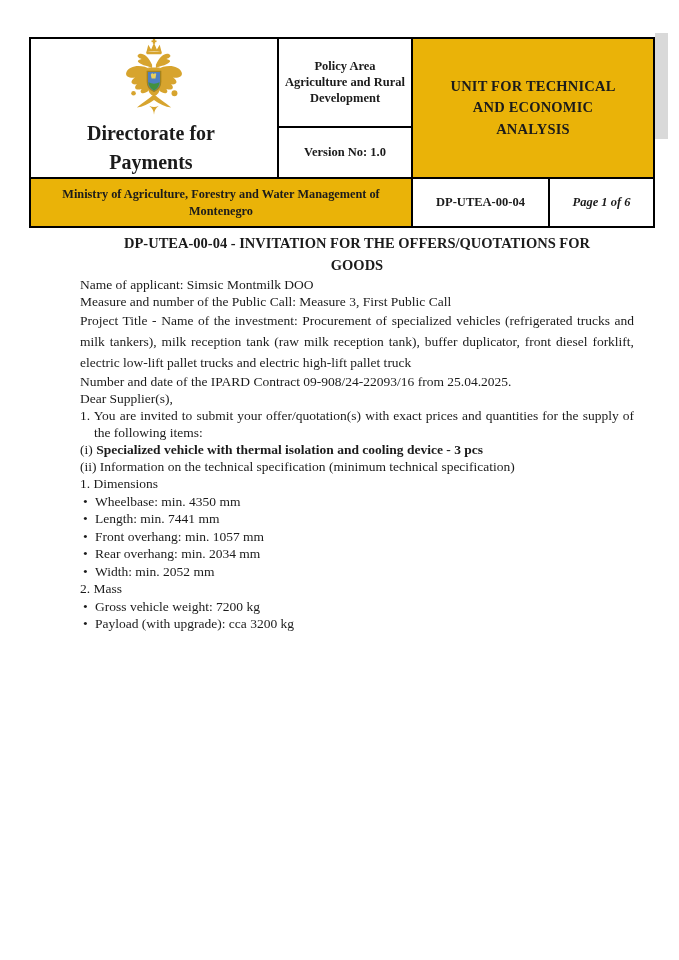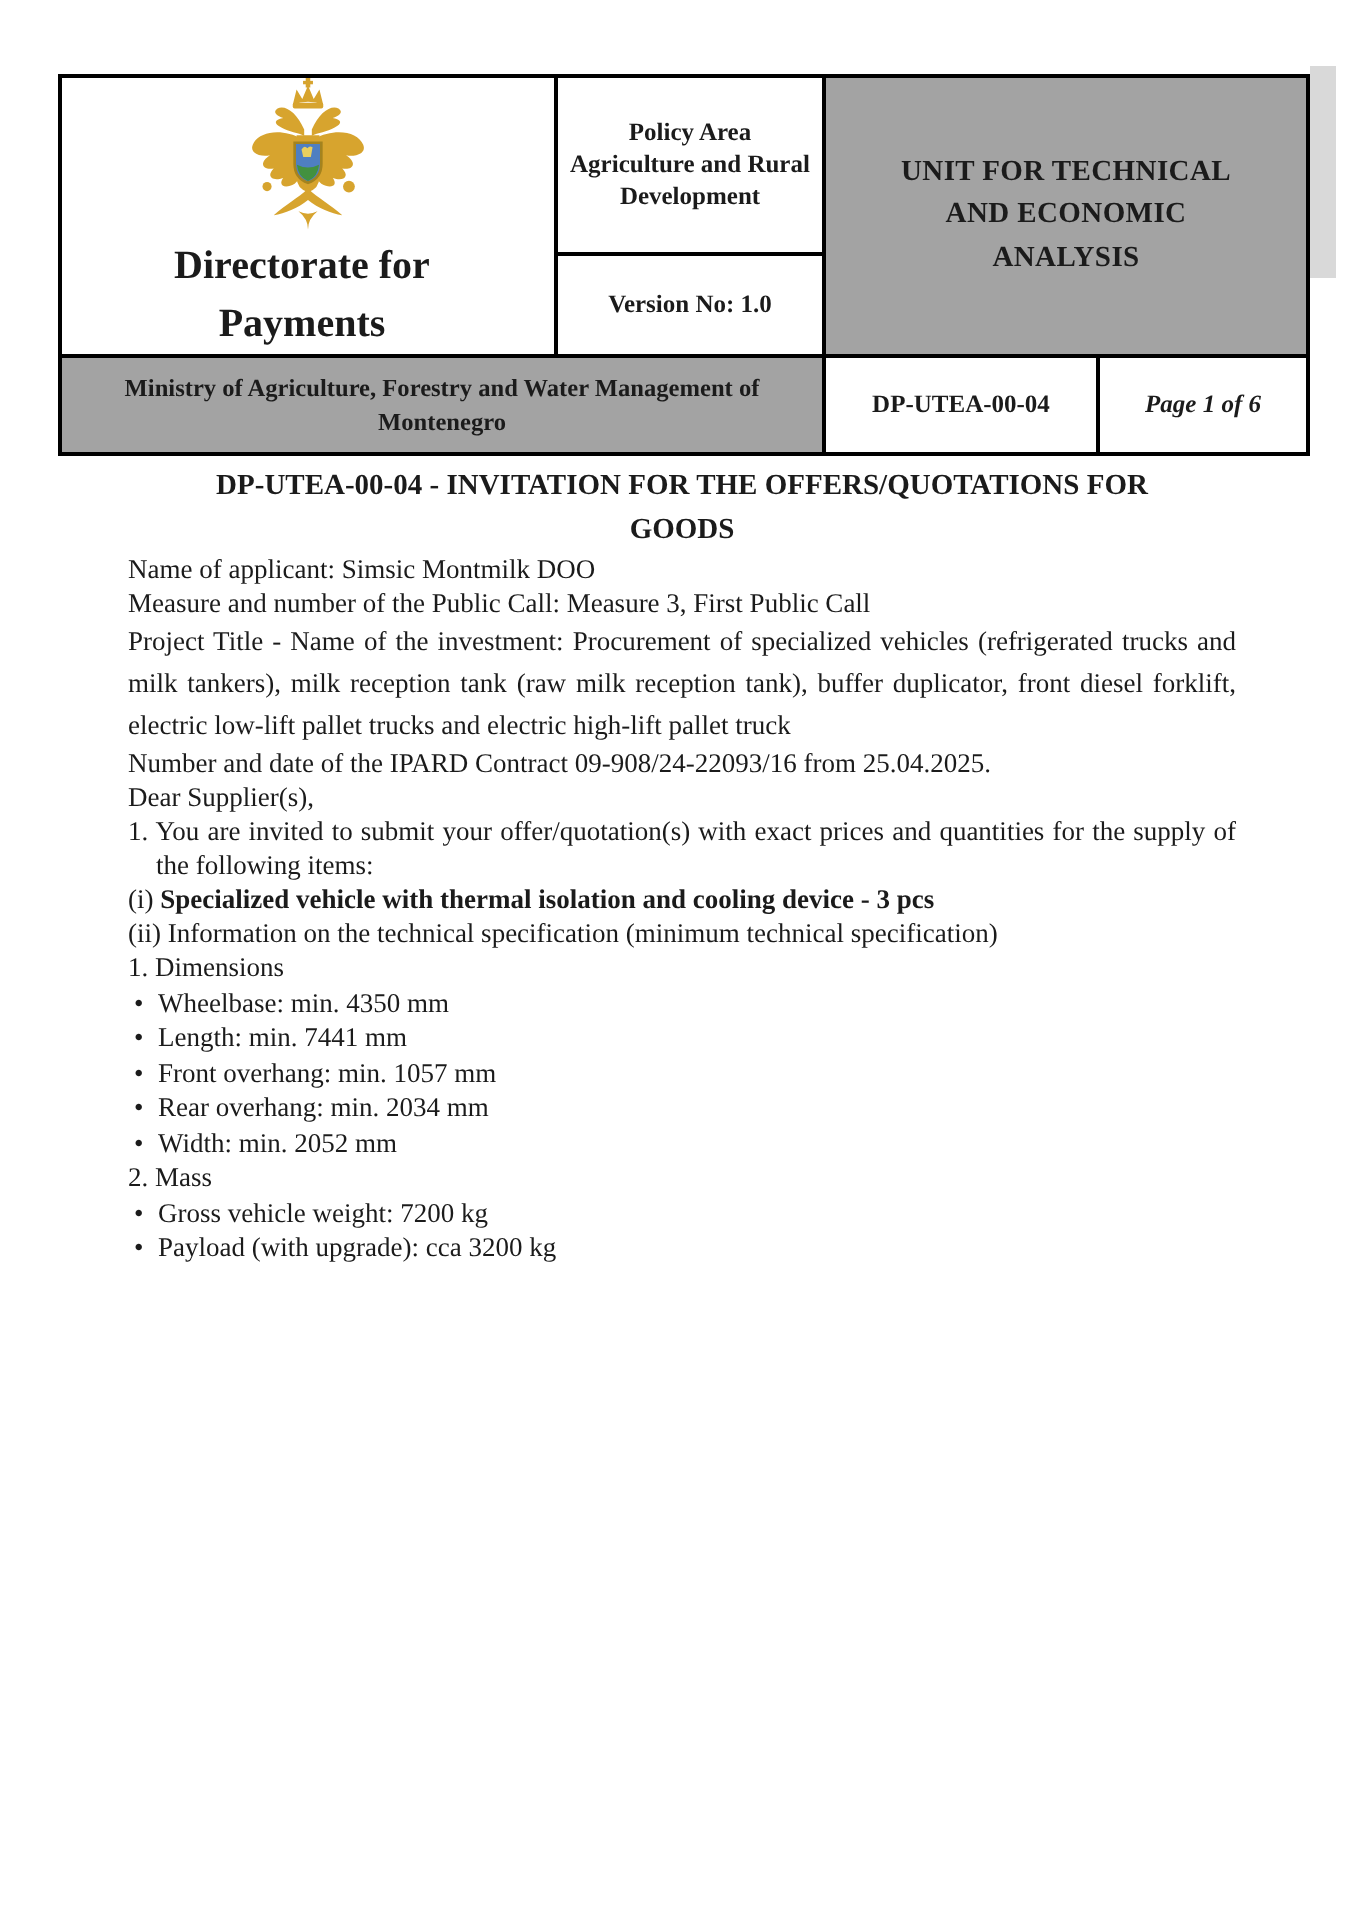--- a/index.html
+++ b/index.html
@@ -24,21 +24,21 @@
     border-collapse: collapse;
     table-layout: fixed;
   }
   .header-table td {
     border: 2px solid #000;
     padding: 0 2px;
     vertical-align: middle;
     text-align: center;
     overflow: hidden;
   }
-  .gray { background: #a3a3a3; }
+  .gray { background: #eab308; }
 
   .cell-dir { }
   .dir-inner { display: flex; align-items: center; flex-direction: column; }
   .logo-wrap { flex: 0 0 72px; display: flex; justify-content: center; }
   .dir-text {
     flex: 1 1 auto;
     font-weight: bold;
     font-size: 20px;
     line-height: 29px;
     padding-right: 6px;
@@ -56,21 +56,21 @@
     left: 655px;
     top: 33px;
     width: 13px;
     height: 106px;
     background: #d9d9d9;
   }
 
   
   .doc-body {
     position: absolute;
-    left: 64px;
+    left: 80px;
     top: 232px;
     width: 554px;
     font-size: 13.5px;
     line-height: 17px;
   }
   .doc-body p, .doc-body div { margin: 0; }
 
   .title {
     text-align: center;
     font-weight: bold;

